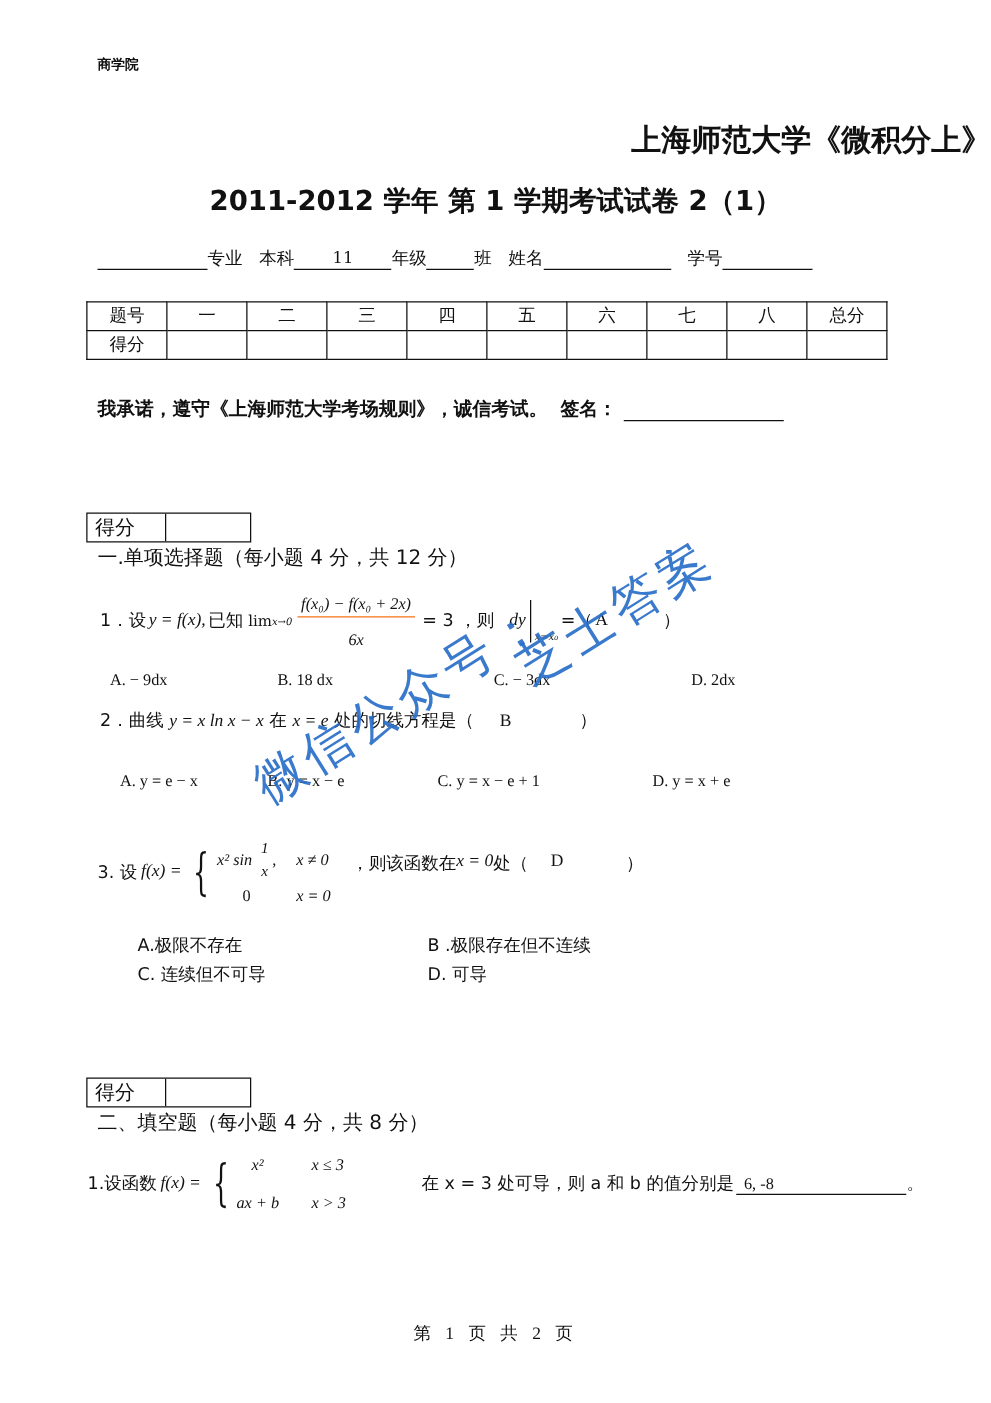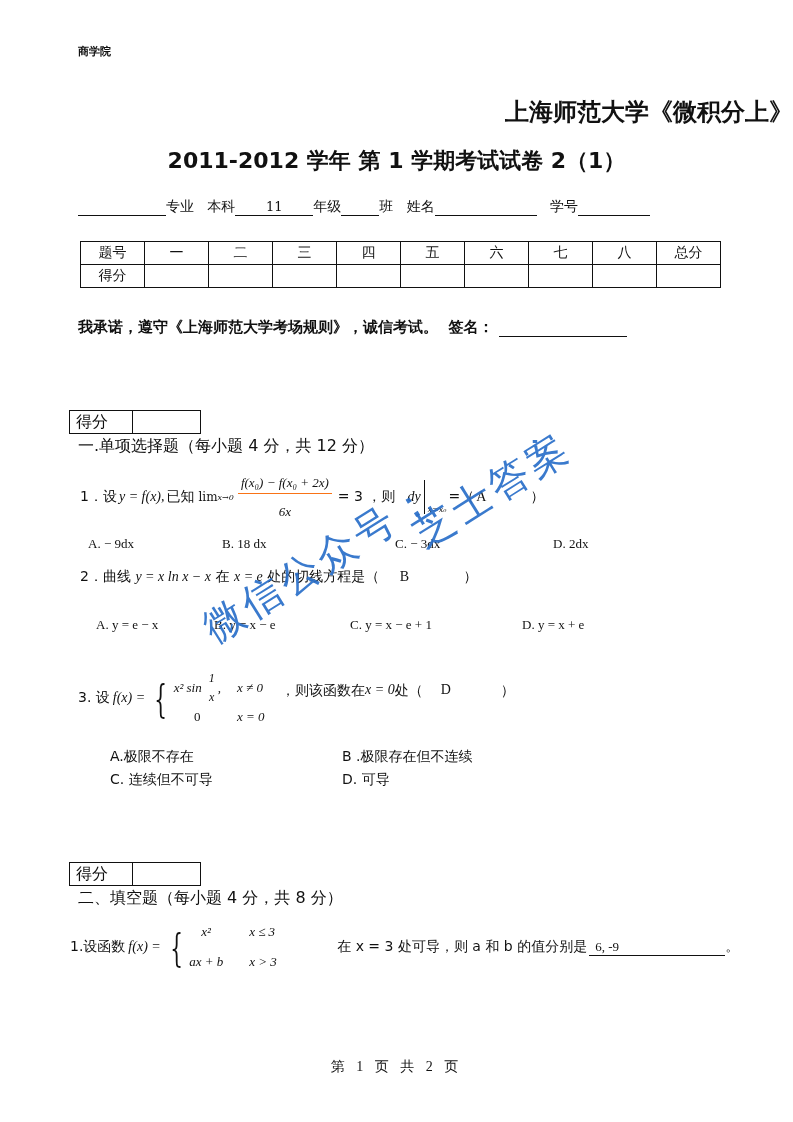--- a/index.html
+++ b/index.html
@@ -7,21 +7,21 @@
          font-family:"DejaVu Serif","Liberation Serif",serif; color:#111; }
   .abs { position:absolute; white-space:nowrap; }
   .sans { font-family:"DejaVu Sans","Liberation Sans",sans-serif; }
   .serif { font-family:"Liberation Serif","DejaVu Serif",serif; }
   .it { font-style:italic; }
   .hdr { left:78px; top:44px; font-size:11px; font-weight:bold; }
   .title1 { left:0; width:793px; text-align:right; top:96px; font-size:24px; font-weight:bold; }
   .title2 { left:0; width:793px; text-align:center; top:146px; font-size:22px; font-weight:bold; }
   .uline { display:inline-block; border-bottom:1.5px solid #111; height:16px; vertical-align:bottom; text-align:center; font-size:13px; }
   .infoline { left:78px; top:198px; font-size:14px; }
-  table.score { position:absolute; left:80px; top:241px; border-collapse:collapse; }
+  table.score { position:absolute; left:69px; top:241px; border-collapse:collapse; }
   table.score td { border:1.4px solid #111; width:63px; height:22px; text-align:center; font-size:14px; padding:0; }
   .pledge { left:78px; top:318px; font-size:15px; font-weight:bold; }
   .sbox { position:absolute; left:69px; border:1.4px solid #111; display:flex; height:22px; }
   .sbox .c1 { width:63px; border-right:1.4px solid #111; font-size:16px; line-height:22px; text-align:left; padding-left:6px; box-sizing:border-box; }
   .sbox .c2 { width:67px; }
   .sec { font-size:16px; }
   .q { font-size:14px; }
   .frac { display:inline-block; vertical-align:middle; text-align:center; font-size:13px; }
   .frac .num { display:block; border-bottom:1px solid #f97316; padding:0 3px 2px; }
   .frac .den { display:block; padding-top:10px; }
@@ -163,20 +163,20 @@
   <span class="sans">1.设函数</span>
   <span class="it serif" style="margin:0 3px">f(x) =</span>
   <span class="brace">{</span>
   <span style="display:inline-grid;grid-template-columns:60px 60px;row-gap:14px;font-size:13px">
     <span class="it serif" style="padding-left:12px">x²</span>
     <span class="it serif">x ≤ 3</span>
     <span class="it serif">ax + b</span>
     <span class="it serif">x &gt; 3</span>
   </span>
   <span class="sans" style="margin-left:28px">在 x = 3 处可导，则 a 和 b 的值分别是</span>
-  <span class="ansline serif" style="margin-left:2px;padding-left:6px">6, -9</span>
+  <span class="ansline serif" style="margin-left:2px;padding-left:6px">6, -8</span>
   <span class="sans">。</span>
 </div>
 
 <div class="wm" style="left:222px;top:600px">微信公众号：</div>
 <div class="wm" style="left:432px;top:505px">芝士答案</div>
 
 <div class="abs footer serif">第 1 页 共 2 页</div>
 
 </body></html>

